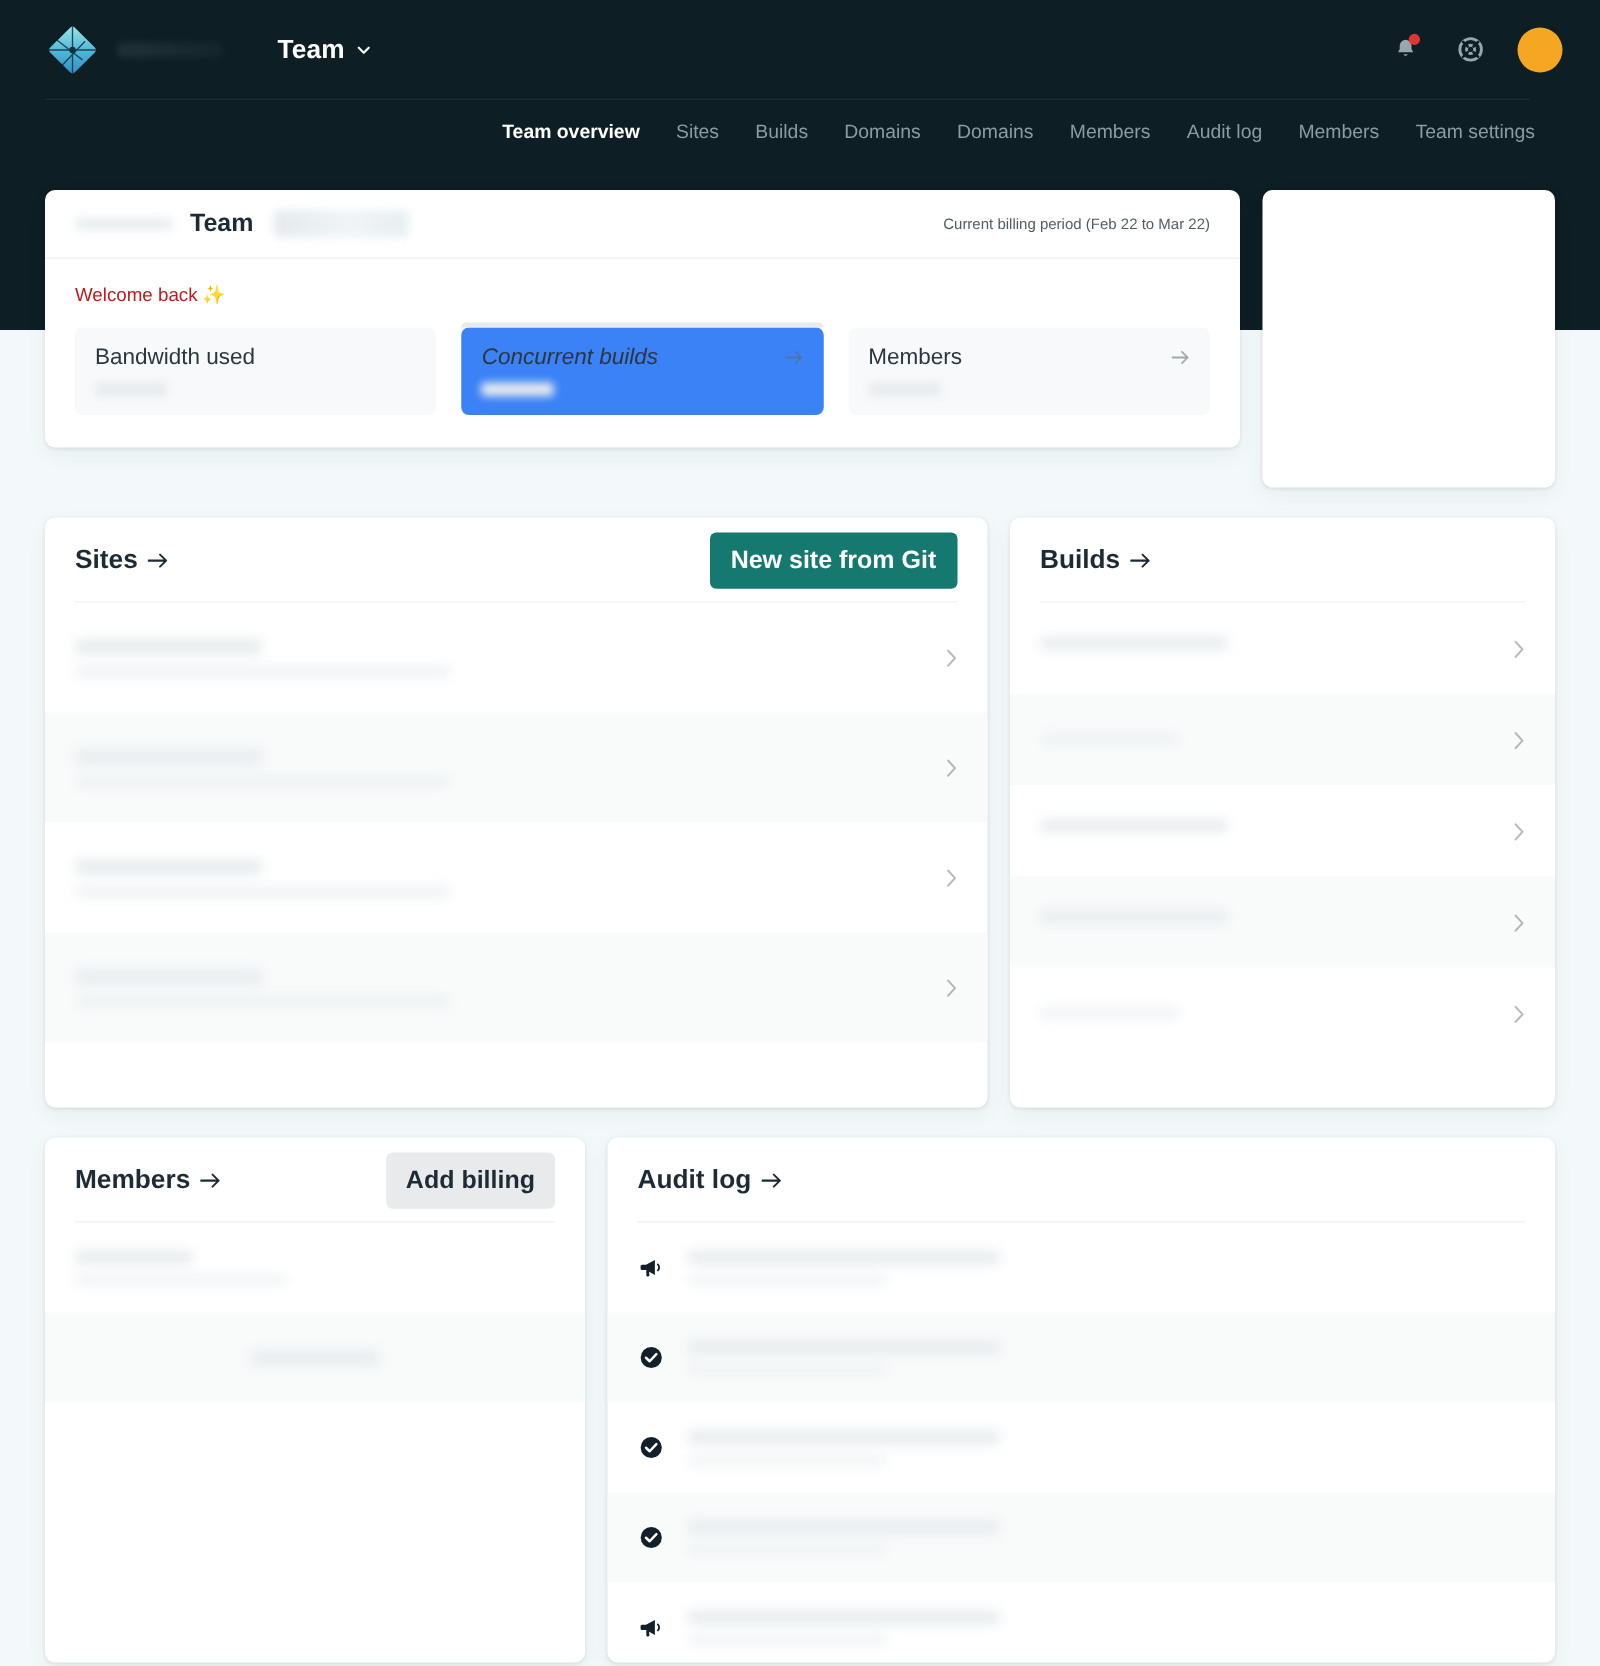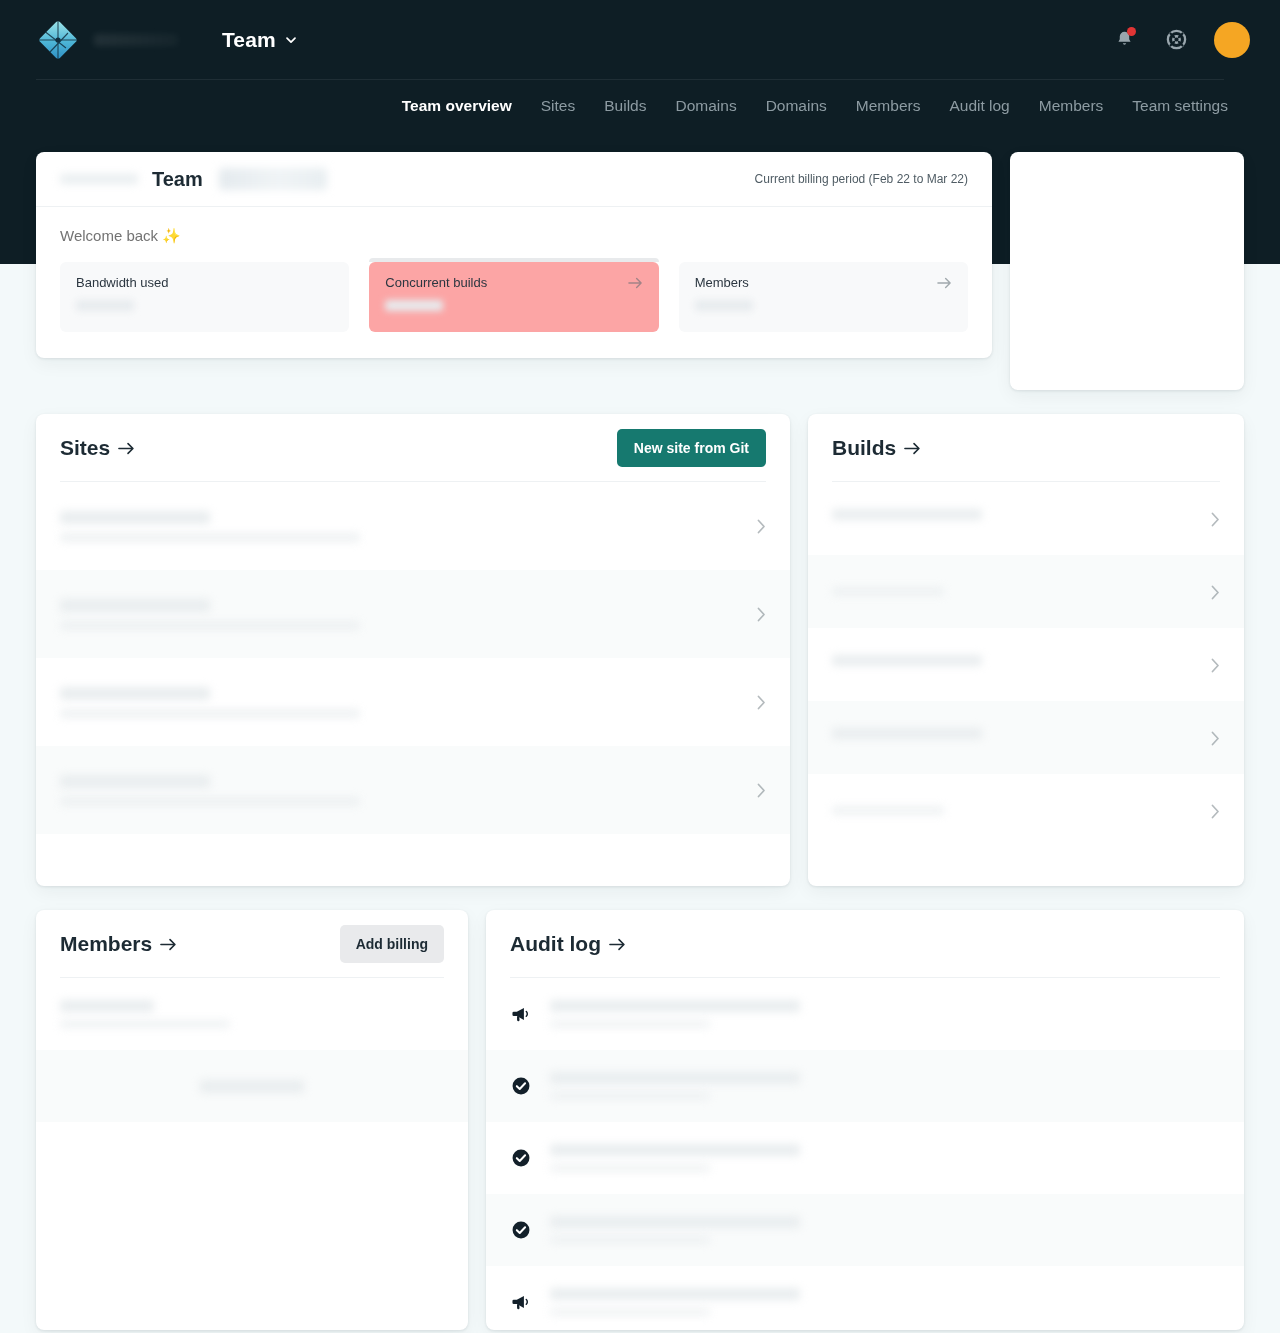--- a/index.html
+++ b/index.html
@@ -210,56 +210,56 @@
 
   .billing-period {
     font-size: 12px;
     color: #4f5c64;
   }
 
   .billing-body { padding: 20px 24px 26px 24px; }
 
   .welcome {
     font-size: 15px;
-    color: #737373;
+    color: #b91c1c;
     margin-bottom: 17px;
   }
 
   .stat-grid {
     display: flex;
     gap: 20px;
   }
 
   .stat-card {
     flex: 1 1 0;
     height: 70px;
     border-radius: 6px;
     background: #f8f9fa;
     padding: 13px 16px 0 16px;
     position: relative;
     cursor: pointer;
   }
-  .stat-card.hovered { background: #fca5a5; }
+  .stat-card.hovered { background: #3b82f6; font-style: italic; }
   .stat-card.hovered::before {
     content: "";
     position: absolute;
     top: -4px; left: 0; right: 0;
     height: 4px;
     border-radius: 4px 4px 0 0;
     background: #e8eaec;
   }
 
   .stat-row {
     display: flex;
     align-items: center;
     justify-content: space-between;
   }
 
   .stat-label {
-    font-size: 13px;
+    font-size: 18px;
     color: #2b3640;
   }
 
   .arrow-sm { width: 15px; height: 14px; display:block; opacity:.55; }
 
   .stat-value-blur {
     margin-top: 10px;
     width: 58px; height: 11px;
     border-radius: 3px;
     background: #e7ebee;
@@ -309,21 +309,21 @@
     font-weight: 700;
     color: #1d2b34;
     cursor: pointer;
   }
   .panel-title .arrow-lg { width: 17px; height: 15px; display:block; align-self:center; }
 
   .btn {
     border: 0;
     border-radius: 5px;
     font-family: "Liberation Sans", sans-serif;
-    font-size: 14px;
+    font-size: 20px;
     font-weight: 700;
     cursor: pointer;
     white-space: nowrap;
   }
 
   .btn-primary {
     background: #16796f;
     color: #ffffff;
     padding: 11px 17px;
   }

